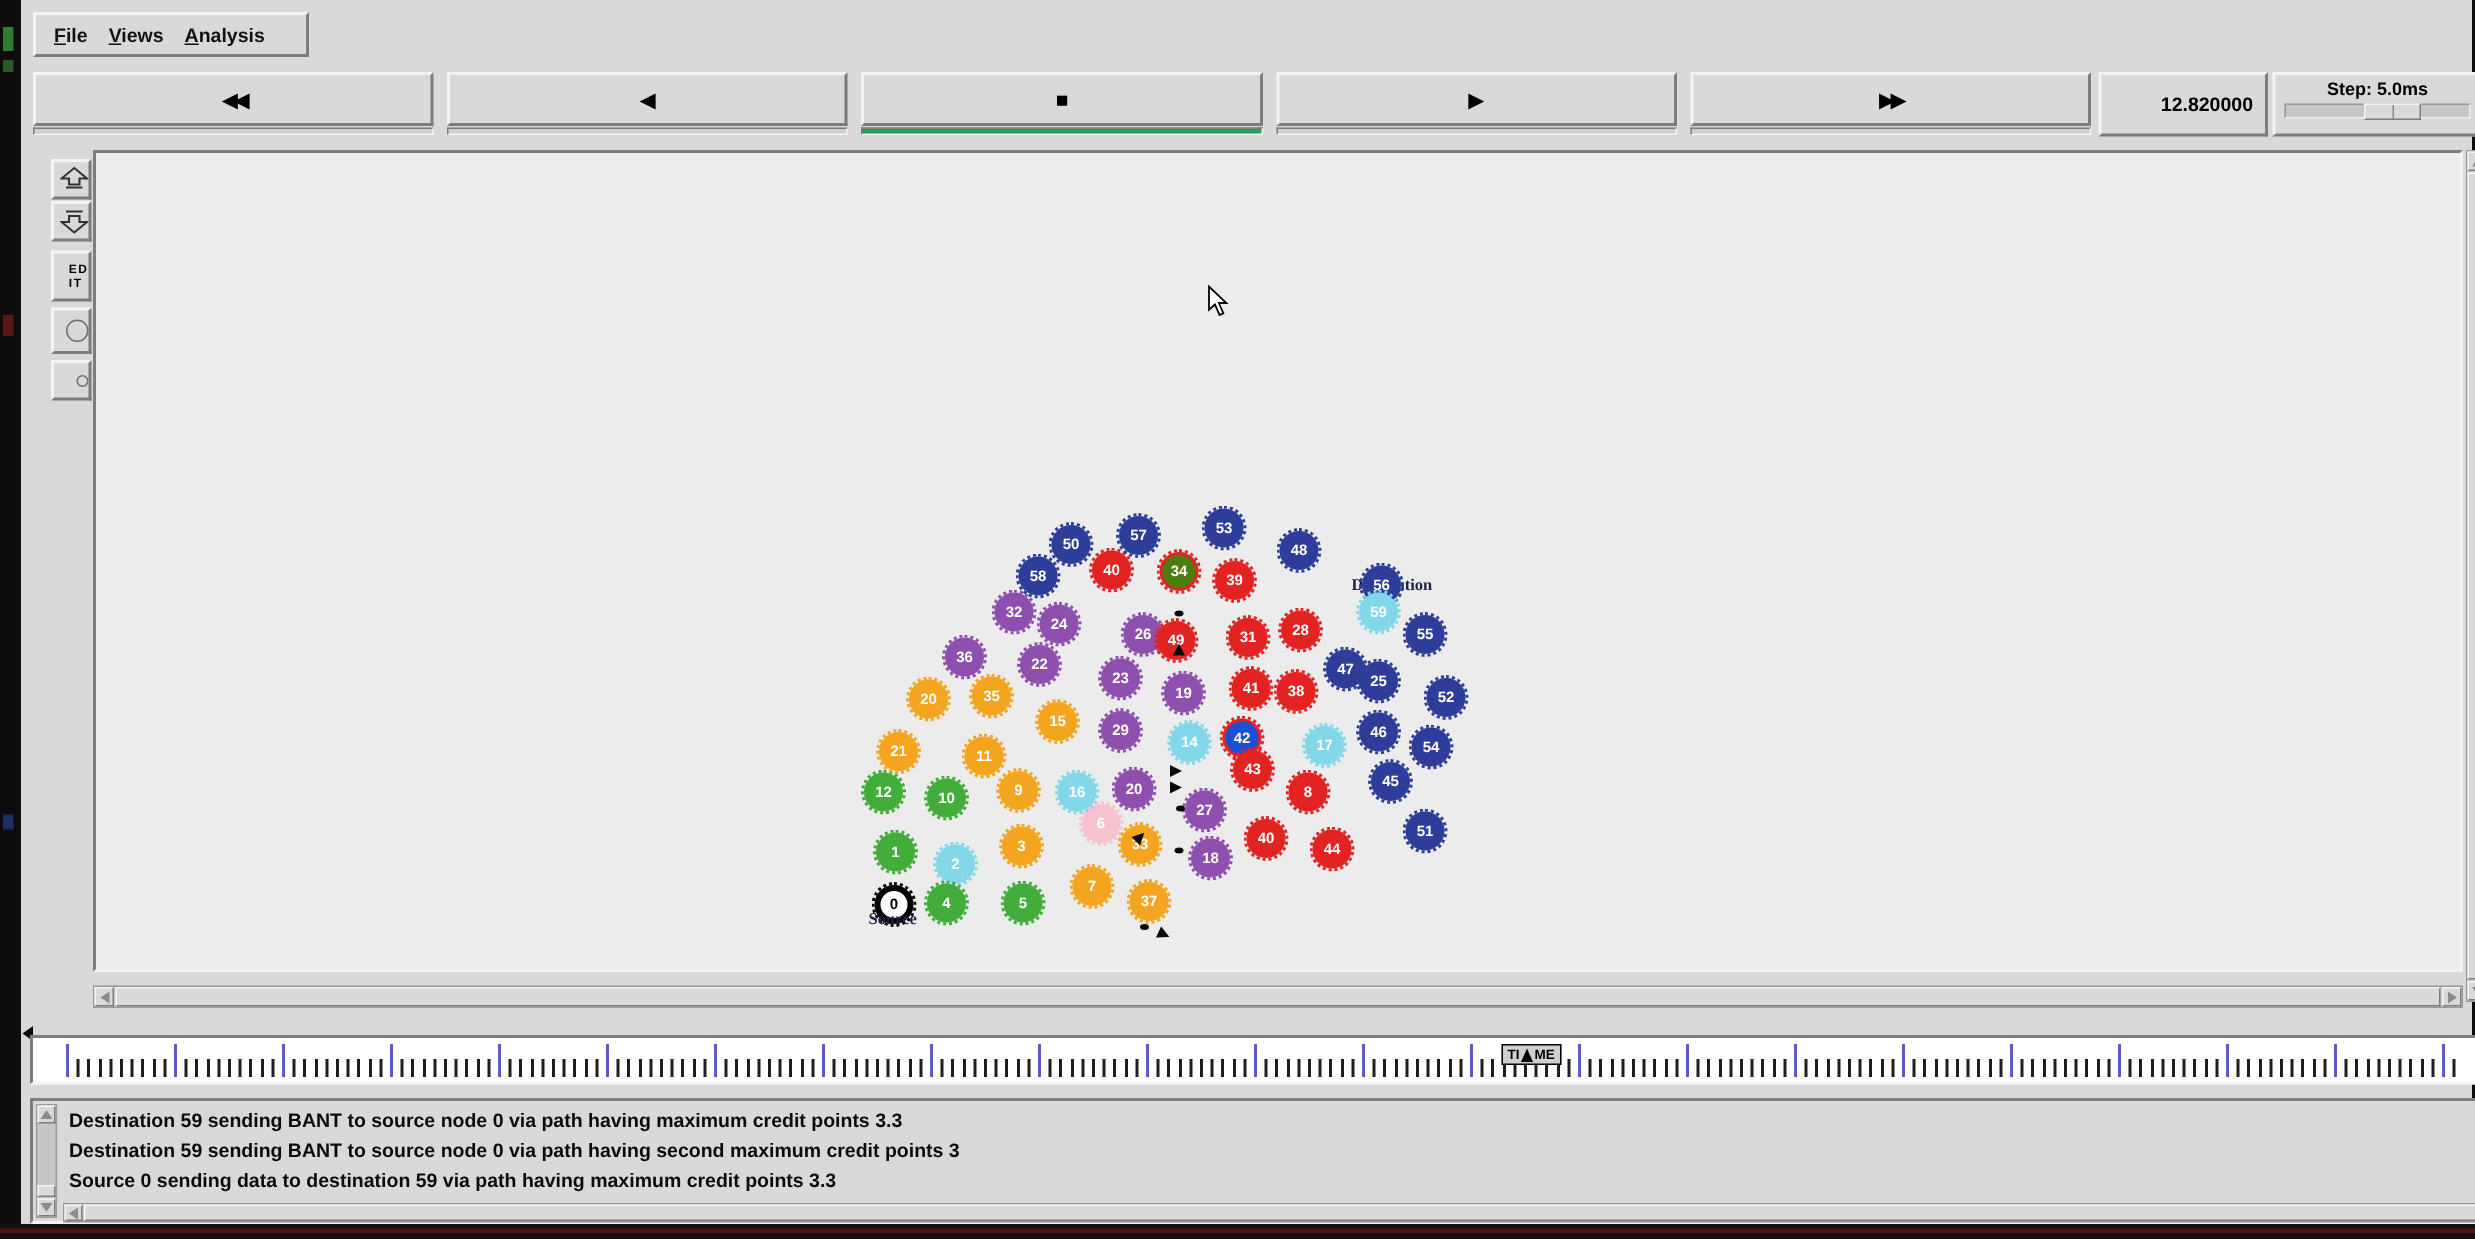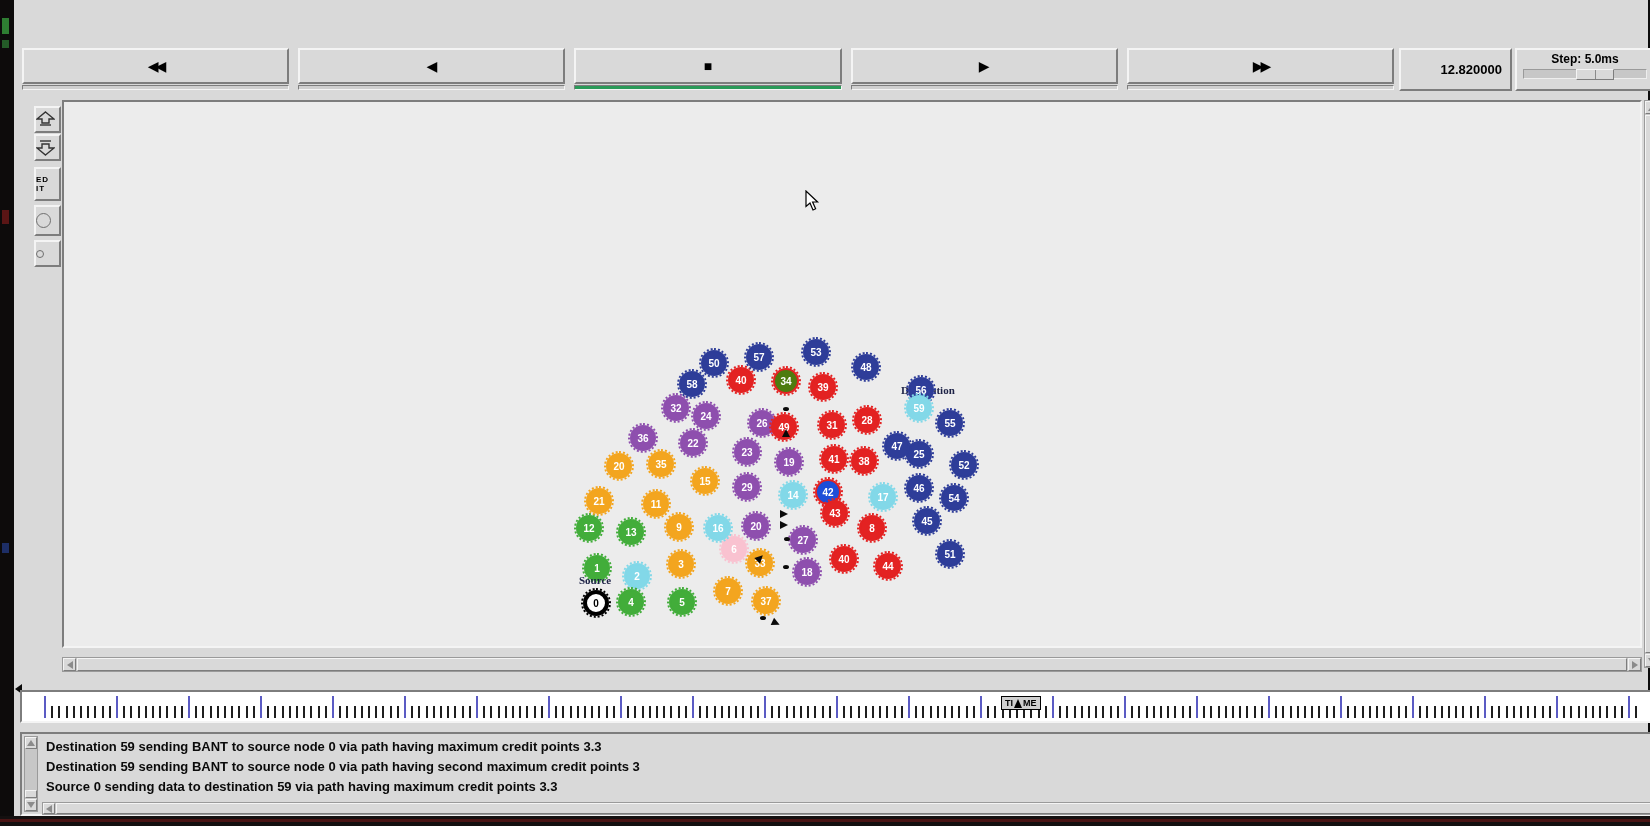--- a/index.html
+++ b/index.html
@@ -32,21 +32,21 @@
   .ctl-strip.green { background:#2a9a58; }
   .glyph2 { letter-spacing:-3px; }
   .time-panel { position:absolute; left:1385px; top:48px; width:113px; height:43px; display:flex; align-items:center; justify-content:flex-end; padding-right:8px; font-weight:bold; font-size:13px; }
   .step-panel { position:absolute; left:1501px; top:48px; width:140px; height:43px; padding:2px 6px; }
   .step-label { font-weight:bold; font-size:12px; text-align:center; }
   .step-slider { position:relative; margin-top:3px; height:10px; }
   .step-thumb { position:absolute; left:52px; top:-1px; width:38px; height:11px; background:#d9d9d9; border:1px solid; border-color:#f4f4f4 #7d7d7d #7d7d7d #f4f4f4; }
   .step-thumb::after { content:""; position:absolute; left:18px; top:0; width:1px; height:100%; background:#8a8a8a; }
 
   
-  .toolbtn { position:absolute; left:20px; width:27px; background:#d9d9d9; border:2px solid; border-color:#f4f4f4 #7d7d7d #7d7d7d #f4f4f4; display:flex; align-items:center; justify-content:flex-start; cursor:pointer; }
+  .toolbtn { position:absolute; left:20px; width:27px; background:#d9d9d9; border:2px solid; border-color:#f4f4f4 #7d7d7d #7d7d7d #f4f4f4; display:flex; align-items:center; justify-content:flex-end; cursor:pointer; }
   .editlbl { font-size:8px; font-weight:bold; line-height:9px; letter-spacing:1px; text-align:left; }
   .circ { border:1px solid #6f6f6f; border-radius:50%; }
 
   
   .canvas { position:absolute; left:48px; top:100px; width:1580px; height:548px; background:#ececec; border:2px solid; border-color:#7d7d7d #f4f4f4 #f4f4f4 #7d7d7d; overflow:hidden; }
   .node { position:absolute; width:26px; height:26px; border-radius:50%; border:2px solid; outline:2px dotted; outline-offset:0px; display:flex; align-items:center; justify-content:center; font-size:10px; font-weight:bold; color:#fff; z-index:2; cursor:pointer; }
   .node-src { background:#fff !important; border:4px solid #000 !important; outline-color:#000 !important; color:#000 !important; }
   .map-label { position:absolute; font-family:"Liberation Serif", serif; font-weight:bold; font-size:11px; color:#1c2145; z-index:3; white-space:nowrap; }
   .packet-dot { position:absolute; width:6px; height:4px; border-radius:50%; background:#0a0a0a; z-index:4; }
   .packet-arrow { position:absolute; width:0; height:0; border-left:8px solid #0a0a0a; border-top:4px solid transparent; border-bottom:4px solid transparent; z-index:4; }
@@ -89,20 +89,25 @@
     <div class="speck" style="top:18px;height:16px;background:#2e7d32;"></div>
     <div class="speck" style="top:40px;height:8px;background:#245c28;"></div>
     <div class="speck" style="top:210px;height:14px;background:#5a1515;"></div>
     <div class="speck" style="top:543px;height:10px;background:#1d2e66;"></div>
   </div>
   <div class="bottom-strip"></div>
   <div class="maroon-line"></div>
 
   <div class="app">
 
+    <div class="menubar raised">
+      <span class="menu-item">File</span>
+      <span class="menu-item">Views</span>
+      <span class="menu-item">Analysis</span>
+    </div>
 
     <div class="controls">
       <div class="ctl-cell">
         <div class="ctl-btn raised glyph2">◀◀</div>
         <div class="ctl-strip"></div>
       </div>
       <div class="ctl-cell">
         <div class="ctl-btn raised">◀</div>
         <div class="ctl-strip"></div>
       </div>
@@ -143,36 +148,36 @@
       <div class="editlbl"><span>ED</span><br><span>IT</span></div>
     </div>
     <div class="toolbtn" style="top:205px;height:31px;">
       <div class="circ" style="width:15px;height:15px;"></div>
     </div>
     <div class="toolbtn" style="top:240px;height:27px;">
       <div class="circ" style="width:8px;height:8px;"></div>
     </div>
 
     <div class="canvas">
-      <div class="map-label" id="src-label" style="left: 515px; top: 472px;">Source</div>
+      <div class="map-label" id="src-label" style="left: 515px; top: 505px;">Source</div>
       <div class="map-label" id="dst-label" style="z-index: 1; left: 837px; top: 282px;">Destination</div>
       <svg class="cursor" style="left:741px;top:88px;" width="15" height="21" viewBox="0 0 15 21">
         <path d="M1,1 L1,16.5 L5,13 L8,20 L10.6,18.8 L7.6,12 L12.6,12 Z" fill="#fff" stroke="#000" stroke-width="1.2"></path>
       </svg>
     <div class="node node-src" style="left: 519px; top: 488px;">0</div>
         <div class="node" style="left: 520px; top: 453px; background: rgb(66, 173, 58); border-color: rgb(66, 173, 58); outline-color: rgb(66, 173, 58);">1</div>
         <div class="node" style="left: 560px; top: 461px; background: rgb(130, 216, 232); border-color: rgb(130, 216, 232); outline-color: rgb(130, 216, 232);">2</div>
         <div class="node" style="left: 604px; top: 449px; background: rgb(243, 165, 31); border-color: rgb(243, 165, 31); outline-color: rgb(243, 165, 31);">3</div>
         <div class="node" style="left: 554px; top: 487px; background: rgb(66, 173, 58); border-color: rgb(66, 173, 58); outline-color: rgb(66, 173, 58);">4</div>
         <div class="node" style="left: 605px; top: 487px; background: rgb(66, 173, 58); border-color: rgb(66, 173, 58); outline-color: rgb(66, 173, 58);">5</div>
         <div class="node" style="left: 657px; top: 434px; background: rgb(249, 194, 208); border-color: rgb(249, 194, 208); outline-color: rgb(249, 194, 208);">6</div>
         <div class="node" style="left: 651px; top: 476px; background: rgb(243, 165, 31); border-color: rgb(243, 165, 31); outline-color: rgb(243, 165, 31);">7</div>
         <div class="node" style="left: 795px; top: 413px; background: rgb(227, 34, 34); border-color: rgb(227, 34, 34); outline-color: rgb(227, 34, 34);">8</div>
         <div class="node" style="left: 602px; top: 412px; background: rgb(243, 165, 31); border-color: rgb(243, 165, 31); outline-color: rgb(243, 165, 31);">9</div>
-        <div class="node" style="left: 554px; top: 417px; background: rgb(66, 173, 58); border-color: rgb(66, 173, 58); outline-color: rgb(66, 173, 58);">13</div>
+        <div class="node" style="left: 554px; top: 417px; background: rgb(66, 173, 58); border-color: rgb(66, 173, 58); outline-color: rgb(66, 173, 58);">10</div>
         <div class="node" style="left: 579px; top: 389px; background: rgb(243, 165, 31); border-color: rgb(243, 165, 31); outline-color: rgb(243, 165, 31);">11</div>
         <div class="node" style="left: 512px; top: 413px; background: rgb(66, 173, 58); border-color: rgb(66, 173, 58); outline-color: rgb(66, 173, 58);">12</div>
         <div class="node" style="left: 542px; top: 351px; background: rgb(243, 165, 31); border-color: rgb(243, 165, 31); outline-color: rgb(243, 165, 31);">20</div>
         <div class="node" style="left: 716px; top: 380px; background: rgb(130, 216, 232); border-color: rgb(130, 216, 232); outline-color: rgb(130, 216, 232);">14</div>
         <div class="node" style="left: 628px; top: 366px; background: rgb(243, 165, 31); border-color: rgb(243, 165, 31); outline-color: rgb(243, 165, 31);">15</div>
         <div class="node" style="left: 641px; top: 413px; background: rgb(130, 216, 232); border-color: rgb(130, 216, 232); outline-color: rgb(130, 216, 232);">16</div>
         <div class="node" style="left: 806px; top: 382px; background: rgb(130, 216, 232); border-color: rgb(130, 216, 232); outline-color: rgb(130, 216, 232);">17</div>
         <div class="node" style="left: 730px; top: 457px; background: rgb(142, 79, 174); border-color: rgb(142, 79, 174); outline-color: rgb(142, 79, 174);">18</div>
         <div class="node" style="left: 712px; top: 347px; background: rgb(142, 79, 174); border-color: rgb(142, 79, 174); outline-color: rgb(142, 79, 174);">19</div>
         <div class="node" style="left: 679px; top: 411px; background: rgb(142, 79, 174); border-color: rgb(142, 79, 174); outline-color: rgb(142, 79, 174);">20</div>

